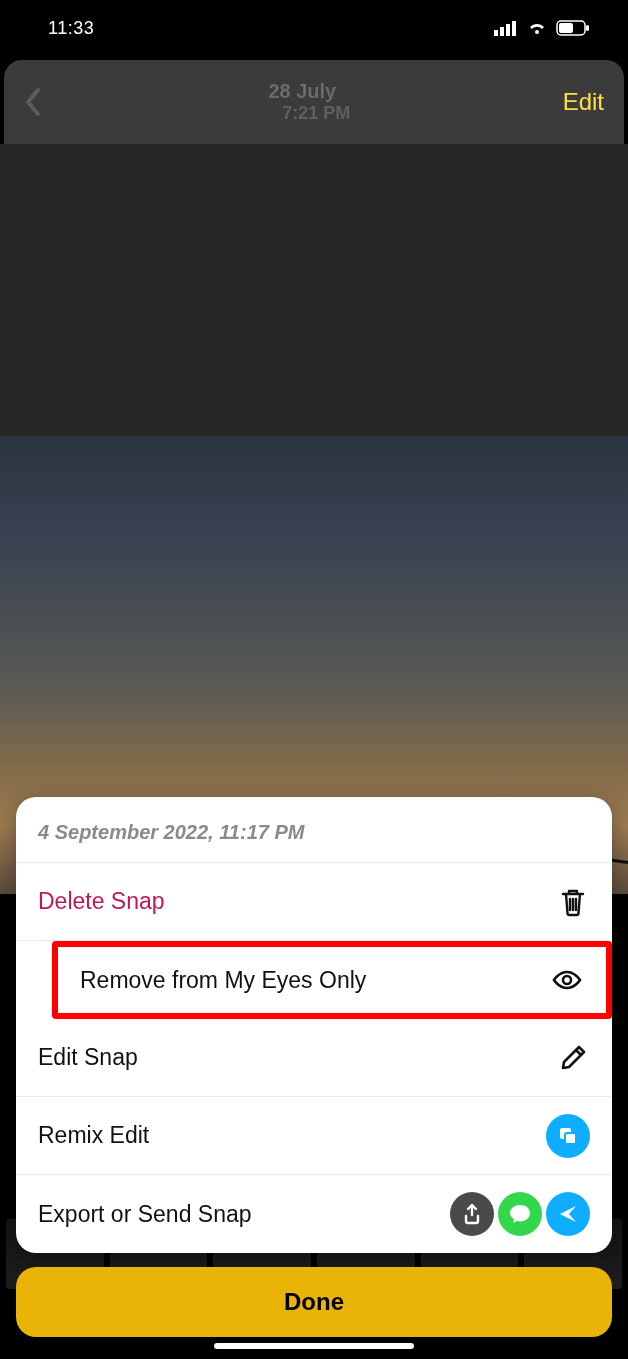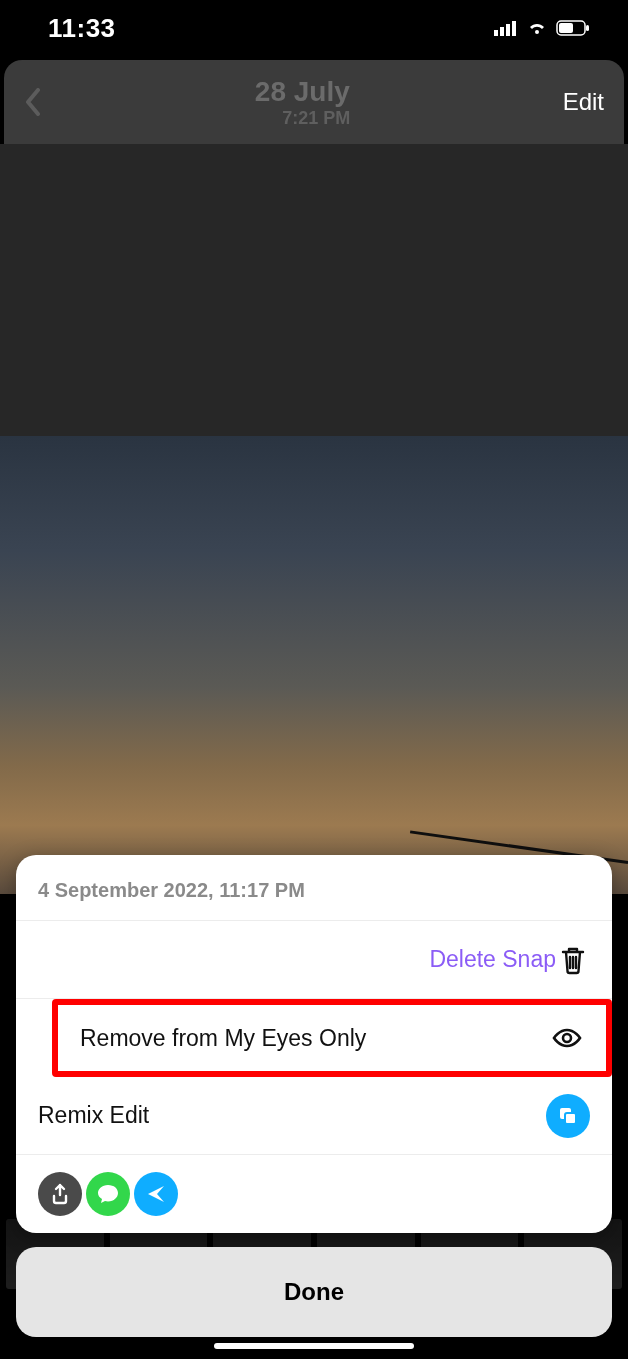--- a/index.html
+++ b/index.html
@@ -1,56 +1,56 @@
 <!DOCTYPE html>
 <html><head>
 <meta charset="utf-8">
 <style>
   * { margin: 0; padding: 0; box-sizing: border-box; font-family: -apple-system, BlinkMacSystemFont, "Helvetica Neue", sans-serif; }
   html, body { width: 628px; height: 1359px; background: #000; overflow: hidden; }
 
   .status-bar { height: 56px; display: flex; align-items: center; justify-content: space-between; padding: 0 38px 0 48px; color: #fff; }
-  .status-time { font-size: 26px; font-weight: 700; letter-spacing: 0.5px; }
+  .status-time { font-size: 18px; font-weight: 400; letter-spacing: 0.5px; }
   .status-right { display: flex; align-items: center; gap: 8px; }
 
   .screen { position: relative; width: 628px; height: 1303px; }
 
   .dimmed-layer { position: absolute; inset: 0; }
 
   .header-card { margin: 4px 4px 0 4px; height: 84px; border-radius: 18px 18px 0 0; background: #3b3b3b; display: flex; align-items: center; justify-content: space-between; padding: 0 20px; }
   .back-chevron { color: #5c5c5c; font-size: 28px; }
   .header-center { text-align: center; }
-  .header-date { color: #6b6b6b; font-size: 28px; font-weight: 700; }
+  .header-date { color: #6b6b6b; font-size: 20px; font-weight: 700; }
   .header-time { color: #5f5f5f; font-size: 18px; font-weight: 600; margin-left: 28px; }
-  .header-edit { color: #ffffff; font-size: 24px; font-weight: 500; }
+  .header-edit { color: #fde047; font-size: 24px; font-weight: 500; }
 
   .dark-gap { height: 290px; background: #272727; margin: 0 0 0 0; }
   .photo { height: 460px; background: linear-gradient(180deg, #2a3441 0%, #3a4452 25%, #5b5a55 55%, #826a4a 72%, #9c7a50 85%, #5a4b3d 100%); position: relative; border-top: 2px solid #272727; }
   .photo::after { content:""; position:absolute; right:0; bottom:30px; width:220px; height:3px; background:#0f0f0f; transform:rotate(8deg); transform-origin:right center; }
 
   .thumb-strip { position:absolute; left:0; right:0; bottom:70px; height:70px; display:flex; gap:6px; padding:0 6px; opacity:0.35; }
   .thumb-strip div { flex:1; background:linear-gradient(#3a3a3a,#555); border-radius:3px; }
 
   .overlay { position: absolute; inset:0; display:flex; flex-direction:column; justify-content:flex-end; }
 
   .sheet { background:#fff; border-radius:20px; margin:0 16px 14px 16px; overflow:hidden; box-shadow:0 4px 20px rgba(0,0,0,0.3); }
-  .sheet-header { padding:24px 22px 18px 22px; color:#8a8a8a; font-size:20px; font-weight:600; border-bottom:1px solid #ececec; }
+  .sheet-header { padding:24px 22px 18px 22px; color:#8a8a8a; font-size:20px; font-weight:600; border-bottom:1px solid #ececec;font-style:italic; }
   .sheet-row { display:flex; align-items:center; justify-content:space-between; padding:0 22px; height:78px; border-bottom:1px solid #ececec; font-size:23px; color:#111; font-weight:500; }
   .sheet-row:last-child { border-bottom:none; }
-  .sheet-row.destructive { color:#8b5cf6;justify-content:flex-end; }
+  .sheet-row.destructive { color:#be185d; }
   .row-icon { width:34px; height:34px; display:flex; align-items:center; justify-content:center; color:#111; }
   .icon-group { display:flex; align-items:center; gap:4px; }
   .circ { width:44px; height:44px; border-radius:50%; display:flex; align-items:center; justify-content:center; }
   .circ.blue { background:#0fadff; color:#fff; }
   .circ.gray { background:#4a4a4a; color:#fff; }
   .circ.green { background:#32d74b; color:#fff; }
 
   .highlight-box { border:6px solid #ff0000; border-radius:4px;margin-left:36px; }
 
-  .done-btn { background:#e5e5e5; border-radius:20px; margin:0 16px 22px 16px; height:90px; display:flex; align-items:center; justify-content:center; font-size:24px; font-weight:700; color:#000; }
+  .done-btn { background:#eab308; border-radius:20px; margin:0 16px 22px 16px; height:70px; display:flex; align-items:center; justify-content:center; font-size:24px; font-weight:700; color:#000; }
 
   .home-indicator { position:absolute; bottom:10px; left:50%; transform:translateX(-50%); width:200px; height:6px; border-radius:3px; background:#fff; }
 
   svg { display:block; }
 </style>
 </head>
 <body>
 
 <div class="status-bar">
   <div class="status-time">11:33</div>
@@ -120,32 +120,41 @@
       <div class="sheet-row highlight-box">
         <span>Remove from My Eyes Only</span>
         <span class="row-icon">
           <svg width="32" height="22" viewBox="0 0 32 22">
               <path d="M16 3C8 3 3 11 3 11s5 8 13 8 13-8 13-8-5-8-13-8z" stroke="#111" stroke-width="2.6" fill="none"></path>
               <circle cx="16" cy="11" r="4" stroke="#111" stroke-width="2.6" fill="none"></circle>
             </svg>
         </span>
       </div>
 
+      <div class="sheet-row">
+        <span>Edit Snap</span>
+        <span class="row-icon">
+          <svg width="28" height="28" viewBox="0 0 28 28">
+              <path d="M20 3l5 5L10 23l-6 1 1-6L20 3zM17 6l5 5" stroke="#111" stroke-width="2.6" fill="none" stroke-linecap="round" stroke-linejoin="round"></path>
+            </svg>
+        </span>
+      </div>
 
       <div class="sheet-row">
         <span>Remix Edit</span>
         <span class="circ blue">
           <svg width="22" height="22" viewBox="0 0 22 22">
               <rect x="3" y="3" width="11" height="11" rx="2" fill="#fff"></rect>
               <rect x="8" y="8" width="11" height="11" rx="2" fill="#fff" stroke="#0fadff" stroke-width="2"></rect>
             </svg>
         </span>
       </div>
 
       <div class="sheet-row">
+        <span>Export or Send Snap</span>
         <span class="icon-group">
           <span class="circ gray">
             <svg width="20" height="22" viewBox="0 0 20 22">
                 <path d="M10 2v10M6 6l4-4 4 4M4 13v5a2 2 0 002 2h8a2 2 0 002-2v-5" stroke="#fff" stroke-width="2.4" fill="none" stroke-linecap="round" stroke-linejoin="round"></path>
               </svg>
           </span>
           <span class="circ green">
             <svg width="24" height="22" viewBox="0 0 24 22">
                 <path d="M12 2C6 2 2 6 2 10c0 2.5 1.5 4.7 4 6l-1 4 4-2c1 .3 2 .4 3 .4 6 0 10-4 10-8.4S18 2 12 2z" fill="#fff"></path>
               </svg>

